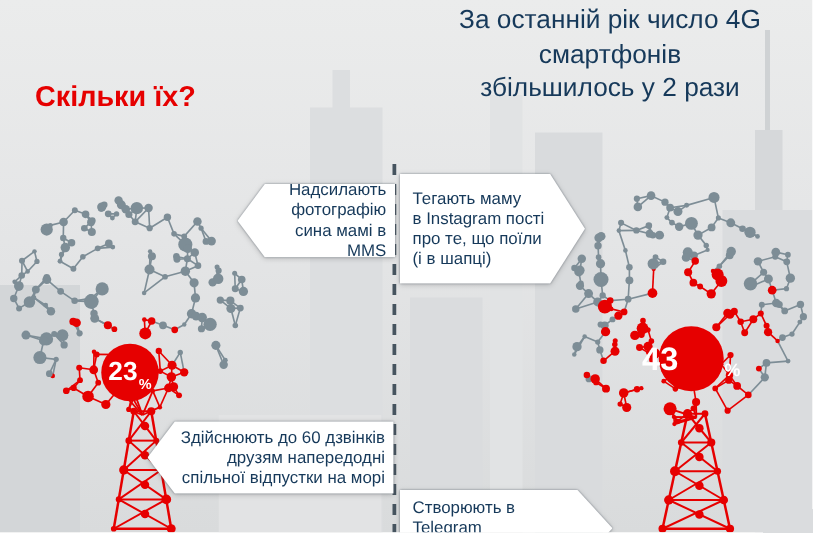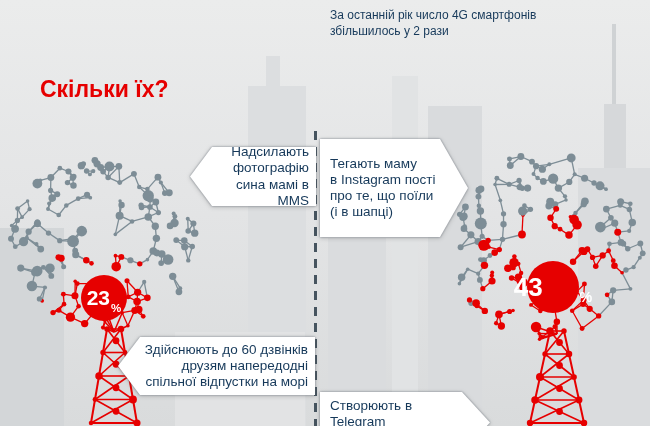--- a/index.html
+++ b/index.html
@@ -13,37 +13,37 @@
     repeating-linear-gradient(to bottom,rgba(255,255,255,.38) 0 7px,rgba(255,255,255,0) 7px 15px),
     repeating-linear-gradient(to right,rgba(255,255,255,.32) 0 10px,rgba(255,255,255,0) 10px 17px);}
   .strips{background-image:repeating-linear-gradient(to bottom,rgba(255,255,255,.65) 0 8px,rgba(255,255,255,0) 8px 19px);}
   .vstripes{background-image:repeating-linear-gradient(to right,rgba(255,255,255,.45) 0 3px,rgba(255,255,255,0) 3px 7px);}
   
   .trees{position:absolute;left:0;top:0;z-index:1;}
   
   .dashline{position:absolute;left:314px;top:131px;width:3px;height:295px;z-index:2;
     background:repeating-linear-gradient(to bottom,#46545f 0 9px,transparent 9px 16px);}
   
-  .top-note{position:absolute;left:330px;top:8px;width:316px;z-index:3;
-    text-align:left;font-size:12px;line-height:1.32;white-space:pre-line;}
-  .title{position:absolute;left:28px;top:64px;margin:12px;z-index:3;
+  .top-note{position:absolute;left:330px;top:2px;width:316px;z-index:3;
+    text-align:center;font-size:21px;line-height:1.32;white-space:pre-line;}
+  .title{position:absolute;left:28px;top:64px;margin:0;z-index:3;
     font-size:23px;font-weight:bold;}
   .subtitle{position:absolute;left:28px;top:100px;z-index:3;font-size:17px;}
   
   .co-wrap{position:absolute;z-index:3;
     filter:drop-shadow(0 0 1px rgba(100,110,120,.75)) drop-shadow(0 1.5px 2px rgba(0,0,0,.18));}
   .co{width:100%;height:100%;background:#fff;display:flex;align-items:center;
     font-size:13.5px;line-height:1.2;}
   .co span{white-space:pre-line;}
   .co-left{clip-path:polygon(22px 0,100% 0,100% 100%,22px 100%,0 50%);
     justify-content:flex-end;text-align:right;padding:0 7px 0 26px;box-sizing:border-box;}
   .co-right{clip-path:polygon(0 0,calc(100% - 28px) 0,100% 50%,calc(100% - 28px) 100%,0 100%);
     justify-content:flex-start;text-align:left;padding:0 32px 0 10px;box-sizing:border-box;}
   .w-mms{left:190px;top:147px;width:126px;height:59px;}
-  .w-insta{left:320px;top:139px;width:148px;height:98px;}
+  .w-insta{left:320px;top:139px;width:148px;height:88px;}
   .w-calls{left:118px;top:337px;width:197px;height:58px;}
   .w-tg{left:320px;top:357px;width:170px;height:61px;margin-top:35px;}
   
   .badge{position:absolute;z-index:3;border-radius:50%;color:#fff;
     display:flex;align-items:center;justify-content:center;font-weight:bold;}
   .badge .unit{font-size:55%;margin-left:1px;align-self:flex-end;padding-bottom:15%;}
   .badge-left{left:81px;top:275px;width:46px;height:46px;font-size:21px;}
   .badge-right{left:527px;top:261px;width:52px;height:52px;font-size:26px;}
 </style>
 </head>

